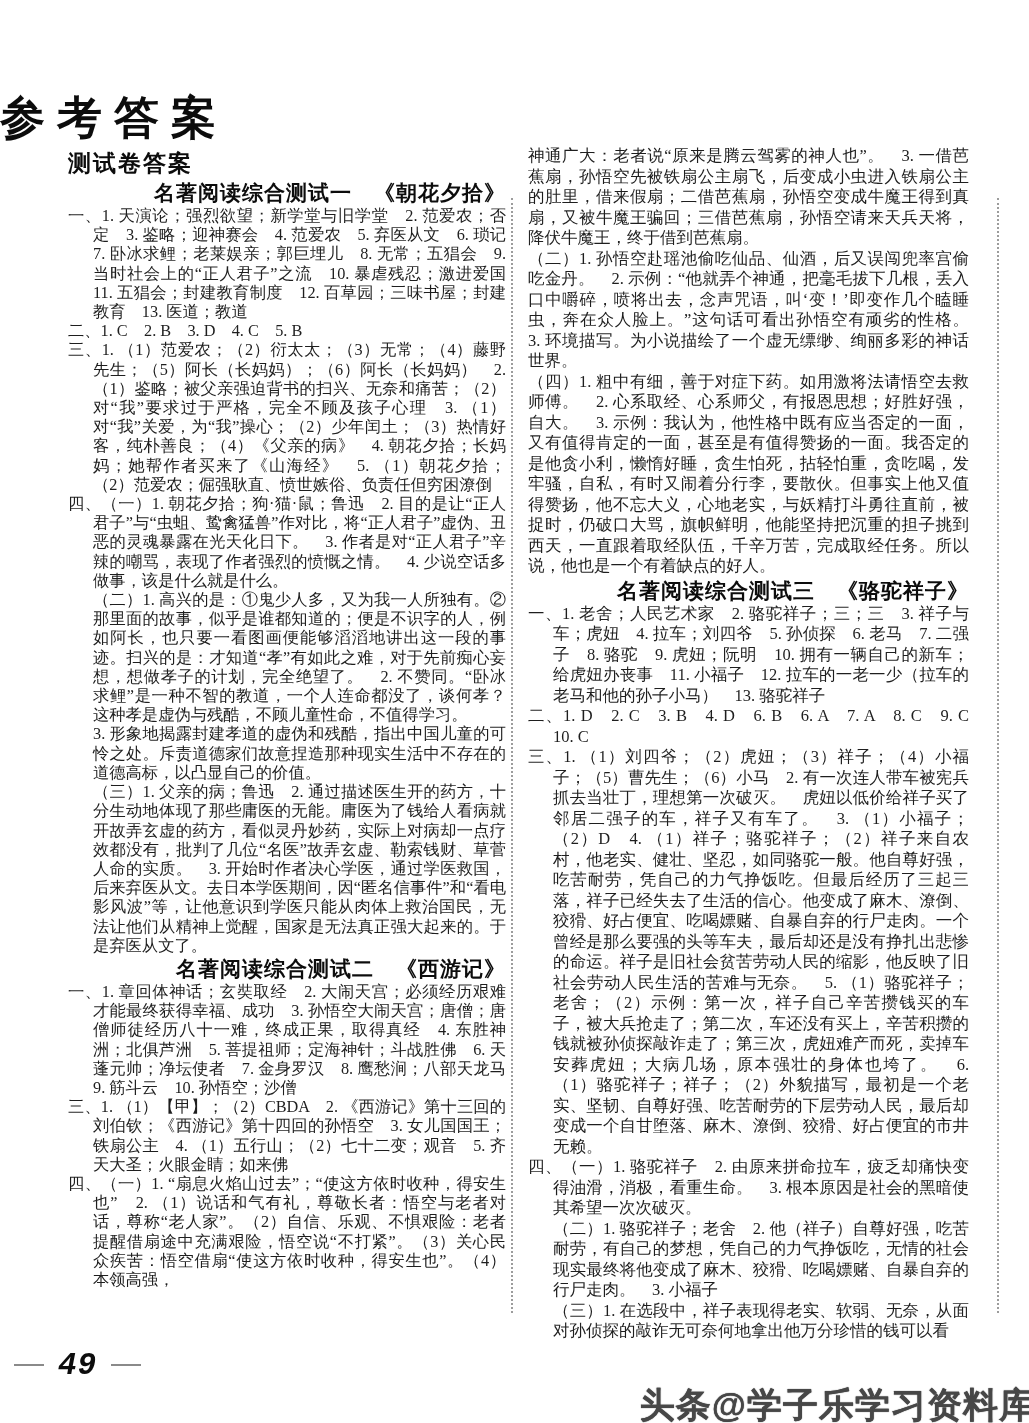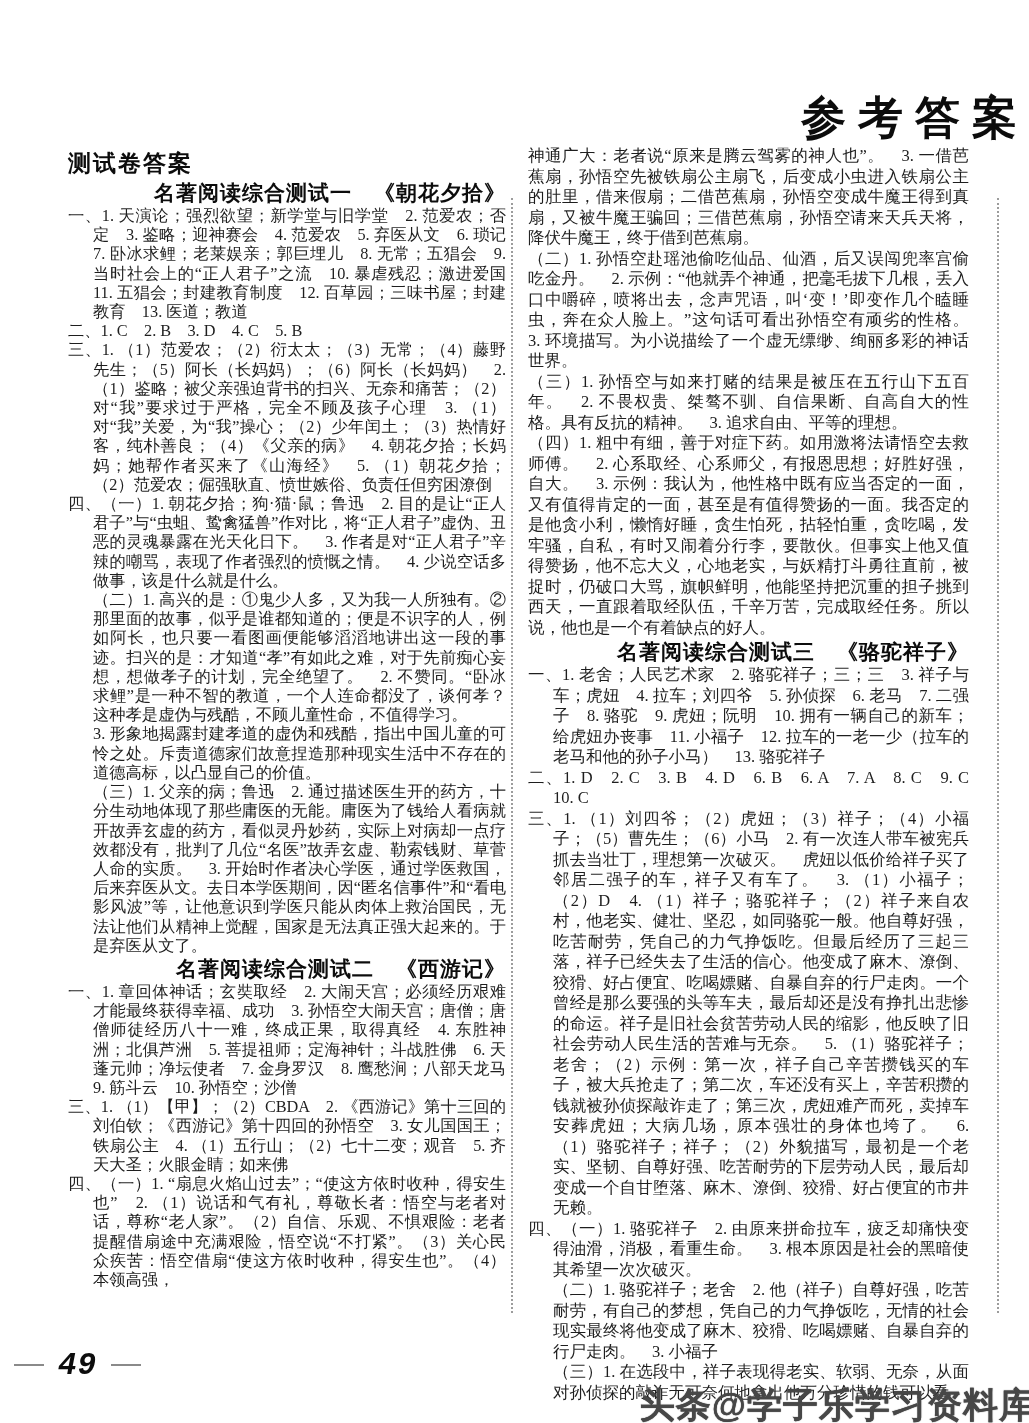--- a/index.html
+++ b/index.html
@@ -2,21 +2,21 @@
 <html><head>
 <meta charset="utf-8">
 <style>
   html,body{margin:0;padding:0;}
   body{
     width:1029px;height:1423px;position:relative;overflow:hidden;
     background:#ffffff;color:#1e1e1e;
     font-family:"Liberation Serif", serif;
   }
   .page-title{
-    position:absolute;top:88px;left:0;width:1029px;text-align:right;
+    position:absolute;top:88px;left:0;width:1029px;text-align:left;
     font-family:"Liberation Sans", sans-serif;
     font-size:45px;font-weight:900;letter-spacing:12px;color:#0c0c0c;
   }
   .column{position:absolute;text-align:justify;}
   .col-left{left:68px;top:150px;width:438px;font-size:16.3px;line-height:19.2px;}
   .col-right{left:528px;top:146px;width:441px;font-size:16.5px;line-height:20.5px;}
   .col-header{
     font-family:"Liberation Sans", sans-serif;
     font-weight:bold;font-size:23px;line-height:27px;color:#0c0c0c;
     margin:0 0 2px 0;text-align:left;letter-spacing:2px;
@@ -70,21 +70,20 @@
   <p class="para p-sub">（三）1. 父亲的病；鲁迅　2. 通过描述医生开的药方，十分生动地体现了那些庸医的无能。庸医为了钱给人看病就开故弄玄虚的药方，看似灵丹妙药，实际上对病却一点疗效都没有，批判了几位“名医”故弄玄虚、勒索钱财、草菅人命的实质。　3. 开始时作者决心学医，通过学医救国，后来弃医从文。去日本学医期间，因“匿名信事件”和“看电影风波”等，让他意识到学医只能从肉体上救治国民，无法让他们从精神上觉醒，国家是无法真正强大起来的。于是弃医从文了。</p>
   <div class="sec-head">名著阅读综合测试二　《西游记》</div>
   <p class="para p-top">一、1. 章回体神话；玄奘取经　2. 大闹天宫；必须经历艰难才能最终获得幸福、成功　3. 孙悟空大闹天宫；唐僧；唐僧师徒经历八十一难，终成正果，取得真经　4. 东胜神洲；北俱芦洲　5. 菩提祖师；定海神针；斗战胜佛　6. 天蓬元帅；净坛使者　7. 金身罗汉　8. 鹰愁涧；八部天龙马　9. 筋斗云　10. 孙悟空；沙僧</p>
   <p class="para p-top">三、1. （1）【甲】；（2）CBDA　2. 《西游记》第十三回的刘伯钦；《西游记》第十四回的孙悟空　3. 女儿国国王；铁扇公主　4. （1）五行山；（2）七十二变；观音　5. 齐天大圣；火眼金睛；如来佛</p>
   <p class="para p-top">四、（一）1. “扇息火焰山过去”；“使这方依时收种，得安生也”　2. （1）说话和气有礼，尊敬长者：悟空与老者对话，尊称“老人家”。（2）自信、乐观、不惧艰险：老者提醒借扇途中充满艰险，悟空说“不打紧”。（3）关心民众疾苦：悟空借扇“使这方依时收种，得安生也”。（4）本领高强，</p>
 </div>
 
 <div class="column col-right">
   <p class="para p-cont">神通广大：老者说“原来是腾云驾雾的神人也”。　3. 一借芭蕉扇，孙悟空先被铁扇公主扇飞，后变成小虫进入铁扇公主的肚里，借来假扇；二借芭蕉扇，孙悟空变成牛魔王得到真扇，又被牛魔王骗回；三借芭蕉扇，孙悟空请来天兵天将，降伏牛魔王，终于借到芭蕉扇。</p>
   <p class="para p-flush">（二）1. 孙悟空赴瑶池偷吃仙品、仙酒，后又误闯兜率宫偷吃金丹。　2. 示例：“他就弄个神通，把毫毛拔下几根，丢入口中嚼碎，喷将出去，念声咒语，叫‘变！’即变作几个瞌睡虫，奔在众人脸上。”这句话可看出孙悟空有顽劣的性格。　3. 环境描写。为小说描绘了一个虚无缥缈、绚丽多彩的神话世界。</p>
-  <p class="para p-flush">（三）1. 孙悟空与如来打赌的结果是被压在五行山下五百年。　2. 不畏权贵、桀骜不驯、自信果断、自高自大的性格。具有反抗的精神。　3. 追求自由、平等的理想。</p>
   <p class="para p-flush">（四）1. 粗中有细，善于对症下药。如用激将法请悟空去救师傅。　2. 心系取经、心系师父，有报恩思想；好胜好强，自大。　3. 示例：我认为，他性格中既有应当否定的一面，又有值得肯定的一面，甚至是有值得赞扬的一面。我否定的是他贪小利，懒惰好睡，贪生怕死，拈轻怕重，贪吃喝，发牢骚，自私，有时又闹着分行李，要散伙。但事实上他又值得赞扬，他不忘大义，心地老实，与妖精打斗勇往直前，被捉时，仍破口大骂，旗帜鲜明，他能坚持把沉重的担子挑到西天，一直跟着取经队伍，千辛万苦，完成取经任务。所以说，他也是一个有着缺点的好人。</p>
   <div class="sec-head">名著阅读综合测试三　《骆驼祥子》</div>
   <p class="para p-top">一、1. 老舍；人民艺术家　2. 骆驼祥子；三；三　3. 祥子与车；虎妞　4. 拉车；刘四爷　5. 孙侦探　6. 老马　7. 二强子　8. 骆驼　9. 虎妞；阮明　10. 拥有一辆自己的新车；给虎妞办丧事　11. 小福子　12. 拉车的一老一少（拉车的老马和他的孙子小马）　13. 骆驼祥子</p>
   <p class="para p-top">二、1. D　2. C　3. B　4. D　6. B　6. A　7. A　8. C　9. C　10. C</p>
   <p class="para p-top">三、1. （1）刘四爷；（2）虎妞；（3）祥子；（4）小福子；（5）曹先生；（6）小马　2. 有一次连人带车被宪兵抓去当壮丁，理想第一次破灭。　虎妞以低价给祥子买了邻居二强子的车，祥子又有车了。　3. （1）小福子；（2）D　4. （1）祥子；骆驼祥子；（2）祥子来自农村，他老实、健壮、坚忍，如同骆驼一般。他自尊好强，吃苦耐劳，凭自己的力气挣饭吃。但最后经历了三起三落，祥子已经失去了生活的信心。他变成了麻木、潦倒、狡猾、好占便宜、吃喝嫖赌、自暴自弃的行尸走肉。一个曾经是那么要强的头等车夫，最后却还是没有挣扎出悲惨的命运。祥子是旧社会贫苦劳动人民的缩影，他反映了旧社会劳动人民生活的苦难与无奈。　5. （1）骆驼祥子；老舍；（2）示例：第一次，祥子自己辛苦攒钱买的车子，被大兵抢走了；第二次，车还没有买上，辛苦积攒的钱就被孙侦探敲诈走了；第三次，虎妞难产而死，卖掉车安葬虎妞；大病几场，原本强壮的身体也垮了。　6. （1）骆驼祥子；祥子；（2）外貌描写，最初是一个老实、坚韧、自尊好强、吃苦耐劳的下层劳动人民，最后却变成一个自甘堕落、麻木、潦倒、狡猾、好占便宜的市井无赖。</p>
   <p class="para p-top">四、（一）1. 骆驼祥子　2. 由原来拼命拉车，疲乏却痛快变得油滑，消极，看重生命。　3. 根本原因是社会的黑暗使其希望一次次破灭。</p>
   <p class="para p-sub">（二）1. 骆驼祥子；老舍　2. 他（祥子）自尊好强，吃苦耐劳，有自己的梦想，凭自己的力气挣饭吃，无情的社会现实最终将他变成了麻木、狡猾、吃喝嫖赌、自暴自弃的行尸走肉。　3. 小福子</p>
   <p class="para p-sub">（三）1. 在选段中，祥子表现得老实、软弱、无奈，从面对孙侦探的敲诈无可奈何地拿出他万分珍惜的钱可以看</p>
 </div>
 

